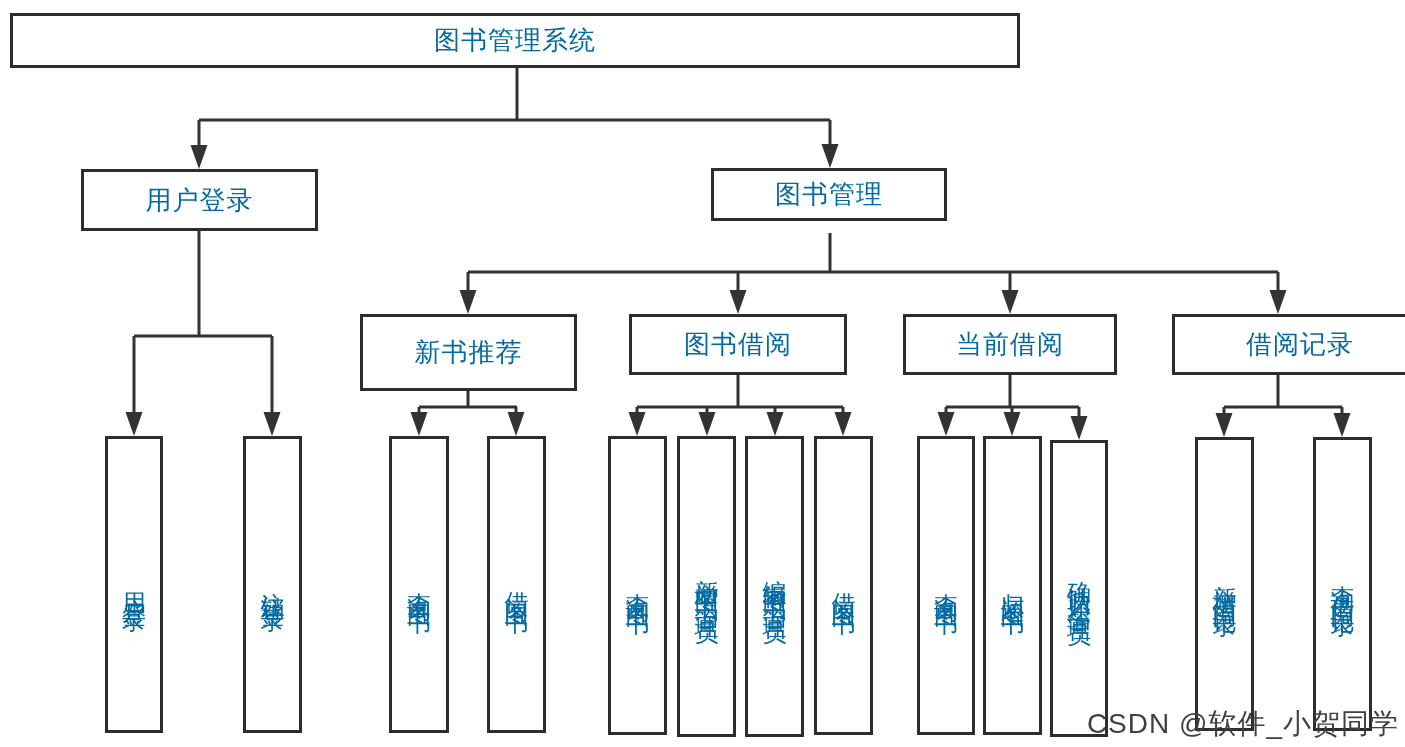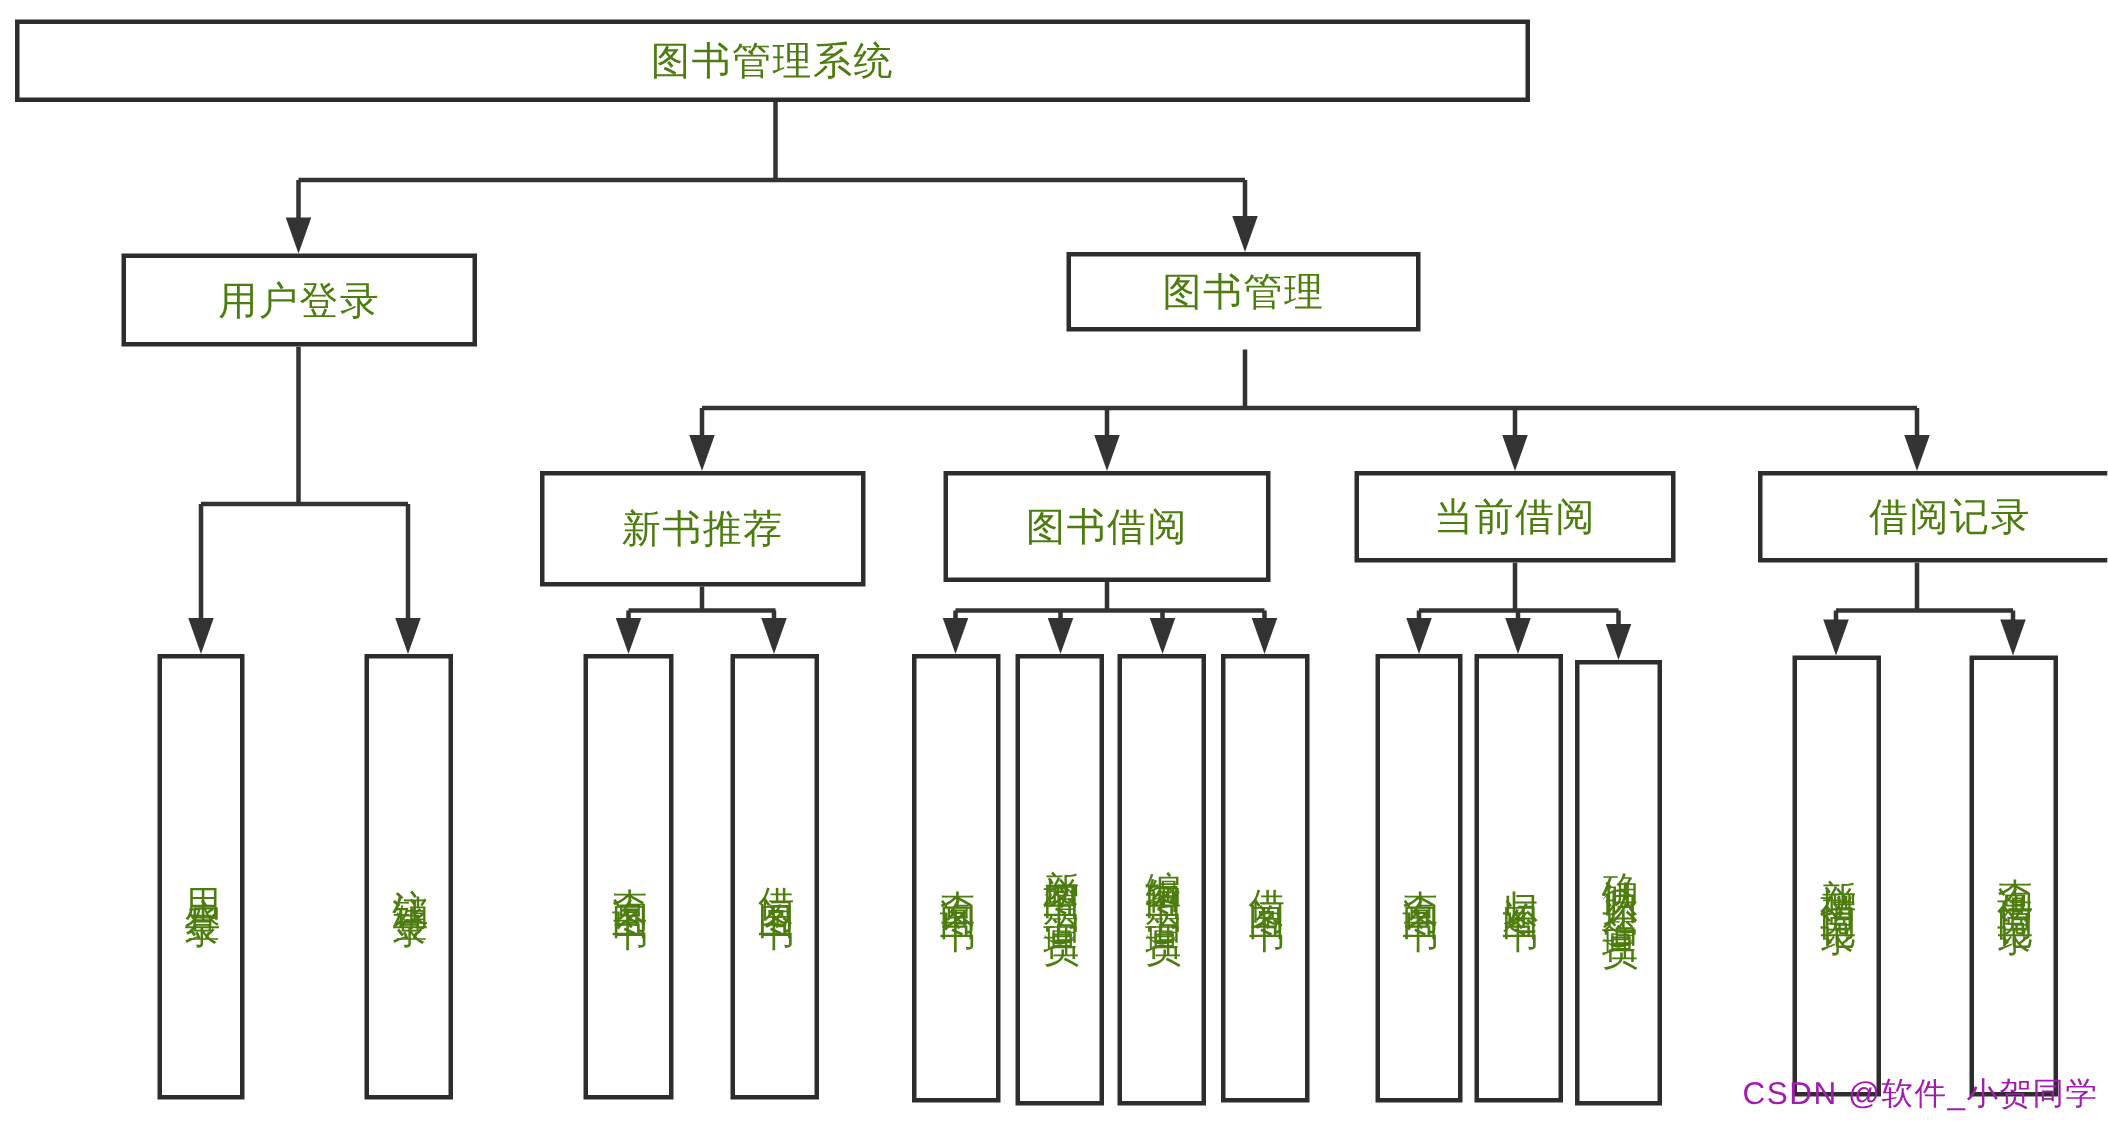--- a/index.html
+++ b/index.html
@@ -6,30 +6,30 @@
   .canvas {
     position:relative; width:1405px; height:747px;
     background:#ffffff; overflow:hidden;
     font-family:"Liberation Sans", sans-serif;
   }
   .lines { position:absolute; left:0; top:0; }
   .hbox, .vbox {
     position:absolute; background:#ffffff;
     border:3px solid #2d2d2d; box-sizing:border-box;
     display:flex; align-items:center; justify-content:center;
-    color:#4d7c0f;
+    color:#0369a1;
   }
   .hbox { font-size:26px; letter-spacing:1px; white-space:nowrap; }
   .vbox .vtext {
     writing-mode:vertical-rl; text-orientation:mixed;
     font-size:24px; line-height:1; letter-spacing:6px;
   }
   .watermark {
     position:absolute; right:6px; bottom:4px;
-    font-size:21px; color:#a21caf; letter-spacing:1px;
+    font-size:28px; color:#404040; letter-spacing:1px;
     white-space:nowrap;
   }
 </style>
 </head>
 <body>
 
 <div class="canvas">
 
   <svg class="lines" width="1405" height="747" viewBox="0 0 1405 747">
     <g stroke="#333333" stroke-width="3" fill="none">
@@ -85,21 +85,21 @@
   <div class="hbox" style="left:81px; top:169px; width:237px; height:62px;">
     <span>用户登录</span>
   </div>
   <div class="hbox" style="left:711px; top:168px; width:236px; height:53px;">
     <span>图书管理</span>
   </div>
 
   <div class="hbox" style="left:360px; top:314px; width:217px; height:77px;">
     <span>新书推荐</span>
   </div>
-  <div class="hbox" style="left:629px; top:314px; width:218px; height:74px;">
+  <div class="hbox" style="left:629px; top:314px; width:218px; height:61px;">
     <span>图书借阅</span>
   </div>
   <div class="hbox" style="left:903px; top:314px; width:214px; height:61px;text-align:center;">
     <span>当前借阅</span>
   </div>
   <div class="hbox" style="left:1172px; top:314px; width:256px; height:61px;">
     <span>借阅记录</span>
   </div>
 
   <div class="vbox" style="left:105px; top:436px; width:58px; height:297px;">

